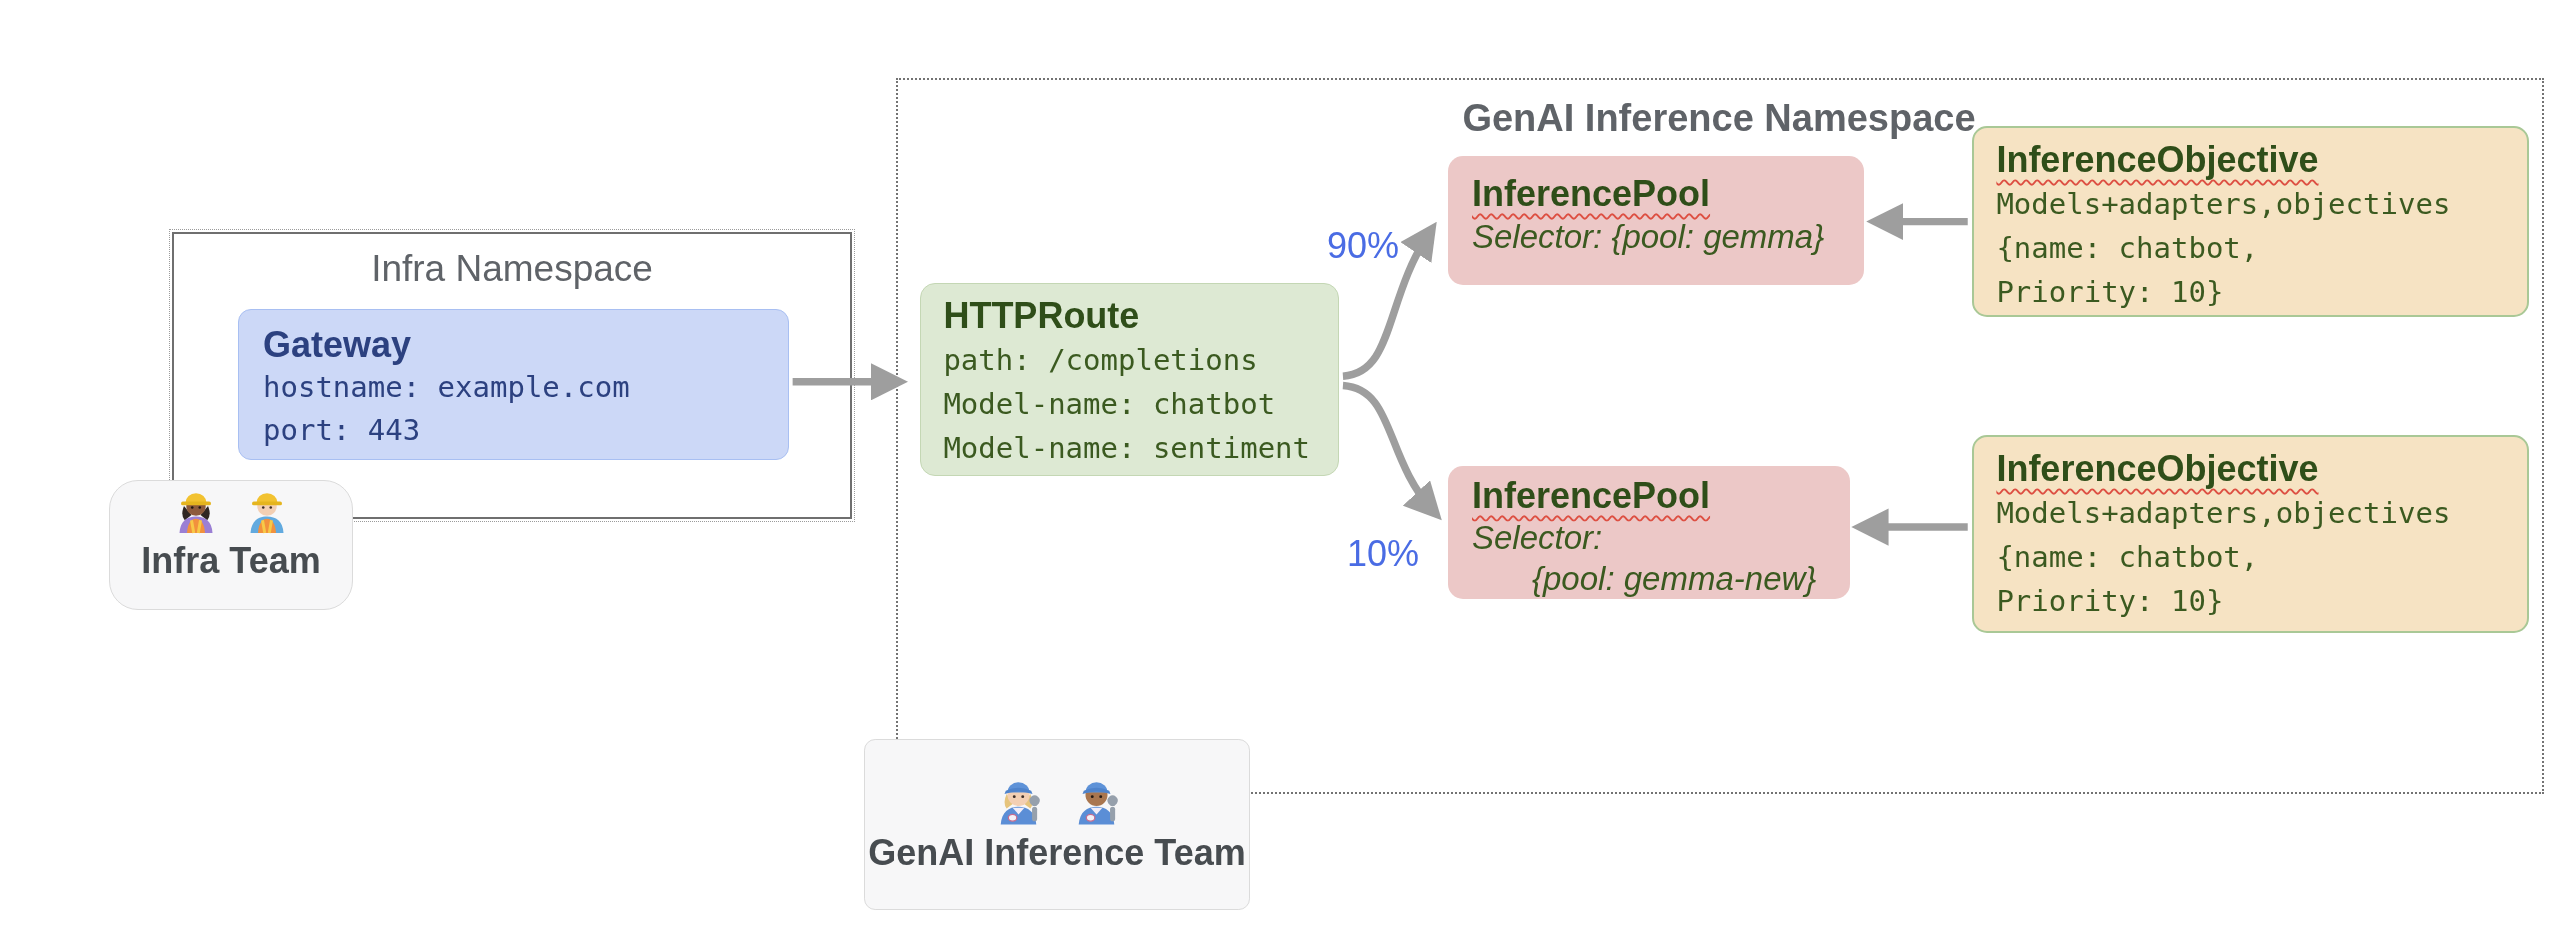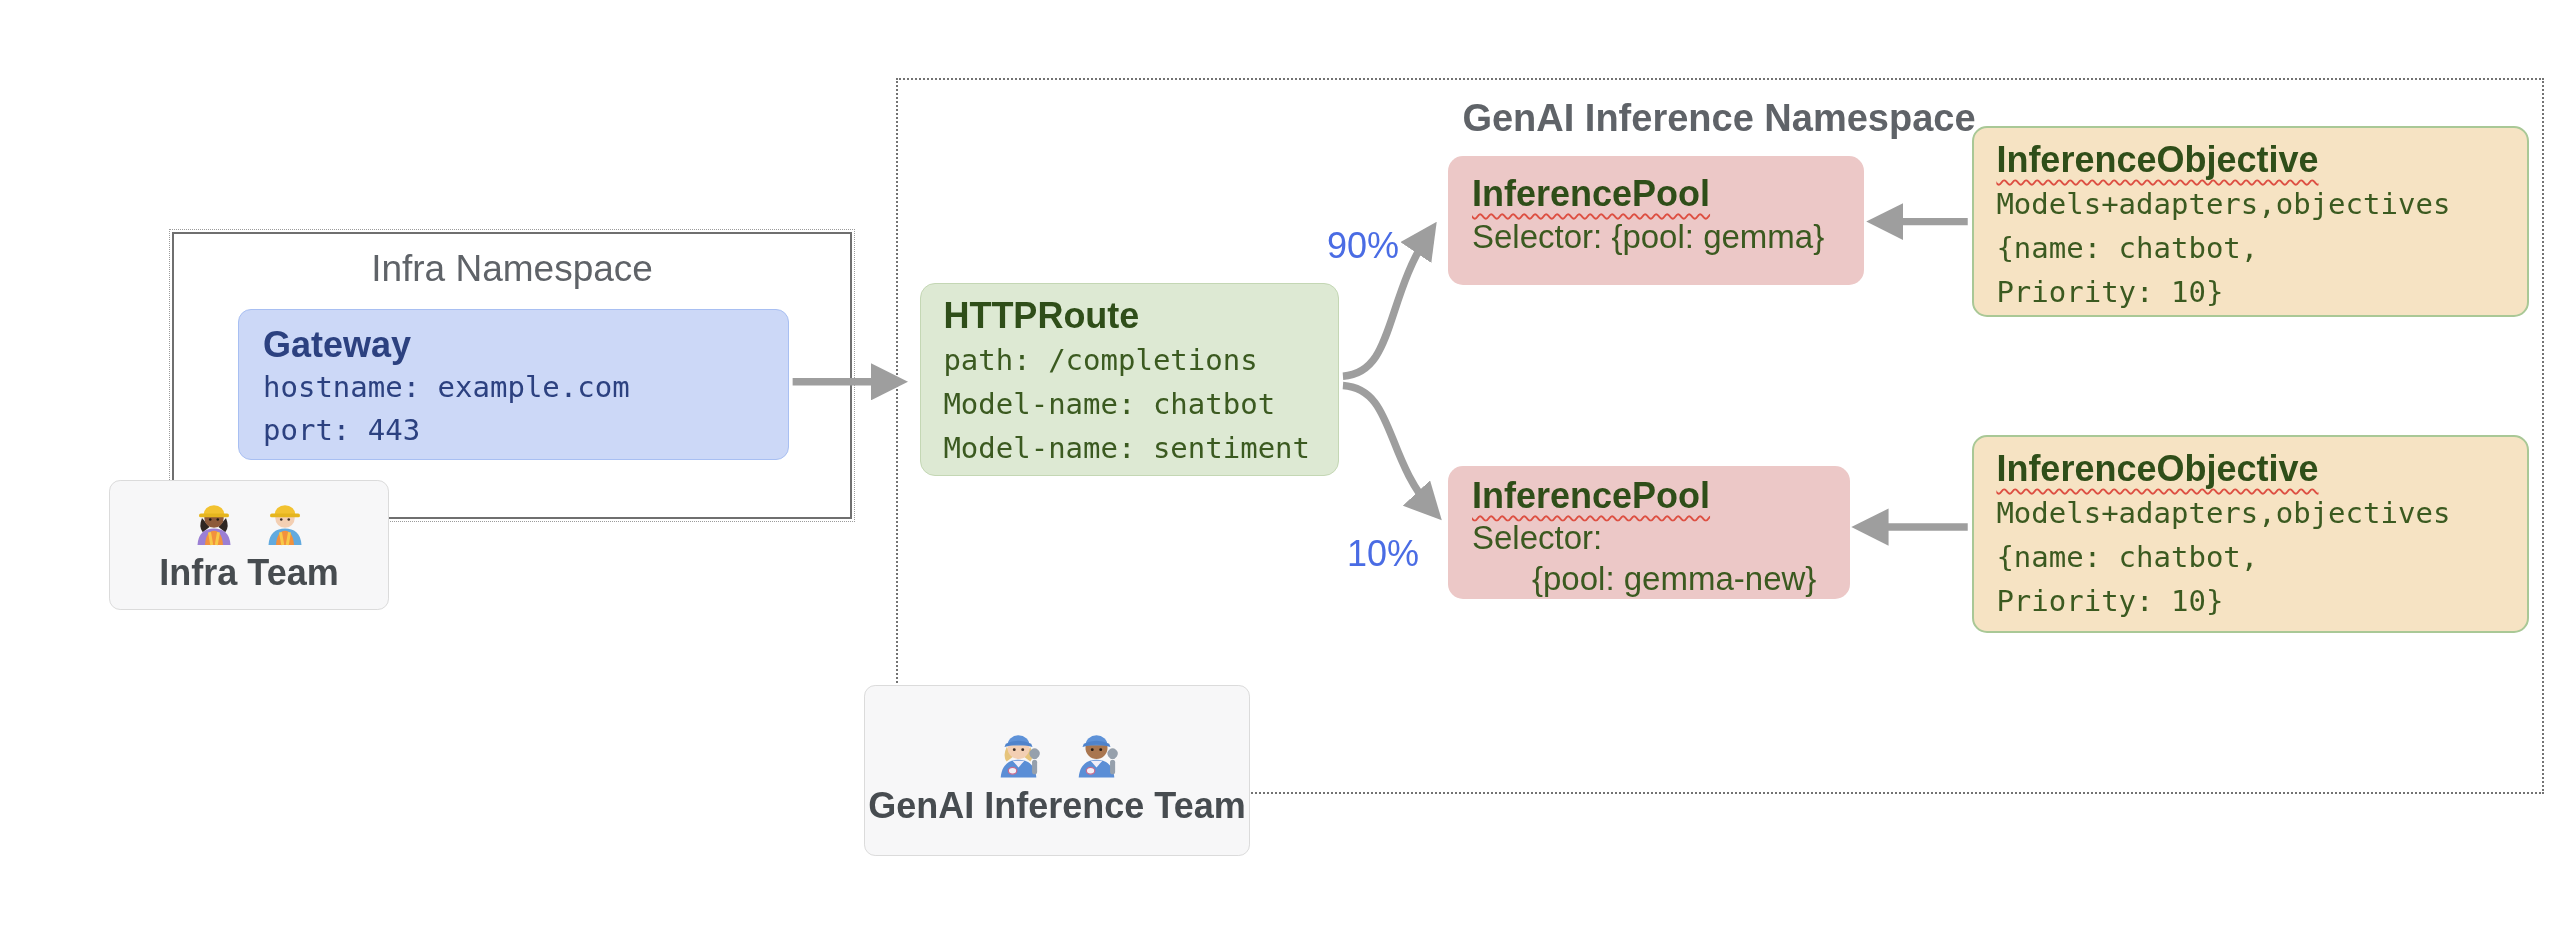--- a/index.html
+++ b/index.html
@@ -24,21 +24,21 @@
             outline:1.9px dotted #9b9b9b;outline-offset:2.8px;z-index:0;}
   .infra-ns-title{left:172px;top:248px;width:680px;text-align:center;
                   font-size:37px;color:var(--ns-gray);z-index:1;}
 
   
   .box{border-radius:15px;z-index:1;}
   .box-title{font-size:36px;font-weight:bold;line-height:45px;}
   .wavy{text-decoration:underline wavy var(--wavy-red);text-decoration-thickness:2.3px;
         text-underline-offset:6.5px;text-decoration-skip-ink:none;}
   .code{font-family:"DejaVu Sans Mono",monospace;font-size:29px;line-height:44px;white-space:pre;}
-  .sans-line{font-size:33px;line-height:41px;white-space:pre;}
+  .sans-line{font-size:33px;line-height:41px;white-space:pre;font-style:italic;}
   .green{color:var(--green-text);}
   .green-t{color:var(--green-title);}
 
   .gateway{left:238px;top:309px;width:551px;height:151px;background:var(--gateway-bg);
            border:1.9px solid var(--gateway-border);border-radius:13px;padding:13px 24px;}
   .gateway .box-title{color:var(--gateway-text);line-height:43px;}
   .gateway .code{color:var(--gateway-text);line-height:43px;}
 
   .route{left:920px;top:283px;width:419px;height:193px;background:var(--route-bg);
          border:1.9px solid var(--route-border);padding:9.3px 22.4px;}
@@ -49,22 +49,22 @@
   .indent{padding-left:60px;}
 
   .objective{width:557px;height:198px;background:var(--objective-bg);
              border:2.3px solid var(--objective-border);padding:9.3px 22.4px;}
   .obj-top{left:1972px;top:126px;height:191px;}
   .obj-bottom{left:1972px;top:435px;}
 
   
   .team{background:var(--team-bg);border:1.9px solid var(--team-border);border-radius:11.2px;
         z-index:3;text-align:center;}
-  .infra-team{left:109px;top:480px;width:280px;height:130px;padding-top:13px;}
-  .genai-team{left:864px;top:685px;width:386px;height:171px;padding-top:34px;}
+  .infra-team{left:109px;top:480px;width:244px;height:130px;padding-top:1px;border-radius:29px;}
+  .genai-team{left:864px;top:739px;width:386px;height:171px;padding-top:27px;}
   .emoji-row{display:flex;justify-content:center;gap:17px;}
   .emoji{width:54px;height:54px;}
   .genai-team .emoji{width:61px;height:61px;}
   .team-label{font-size:36px;font-weight:bold;color:var(--team-text);margin-top:3.7px;}
 
   
   .weight{font-size:36px;font-weight:normal;color:var(--weight-blue);z-index:2;}
   .w-top{left:1327px;top:225px;}
   .w-bottom{left:1347px;top:533px;}
 

